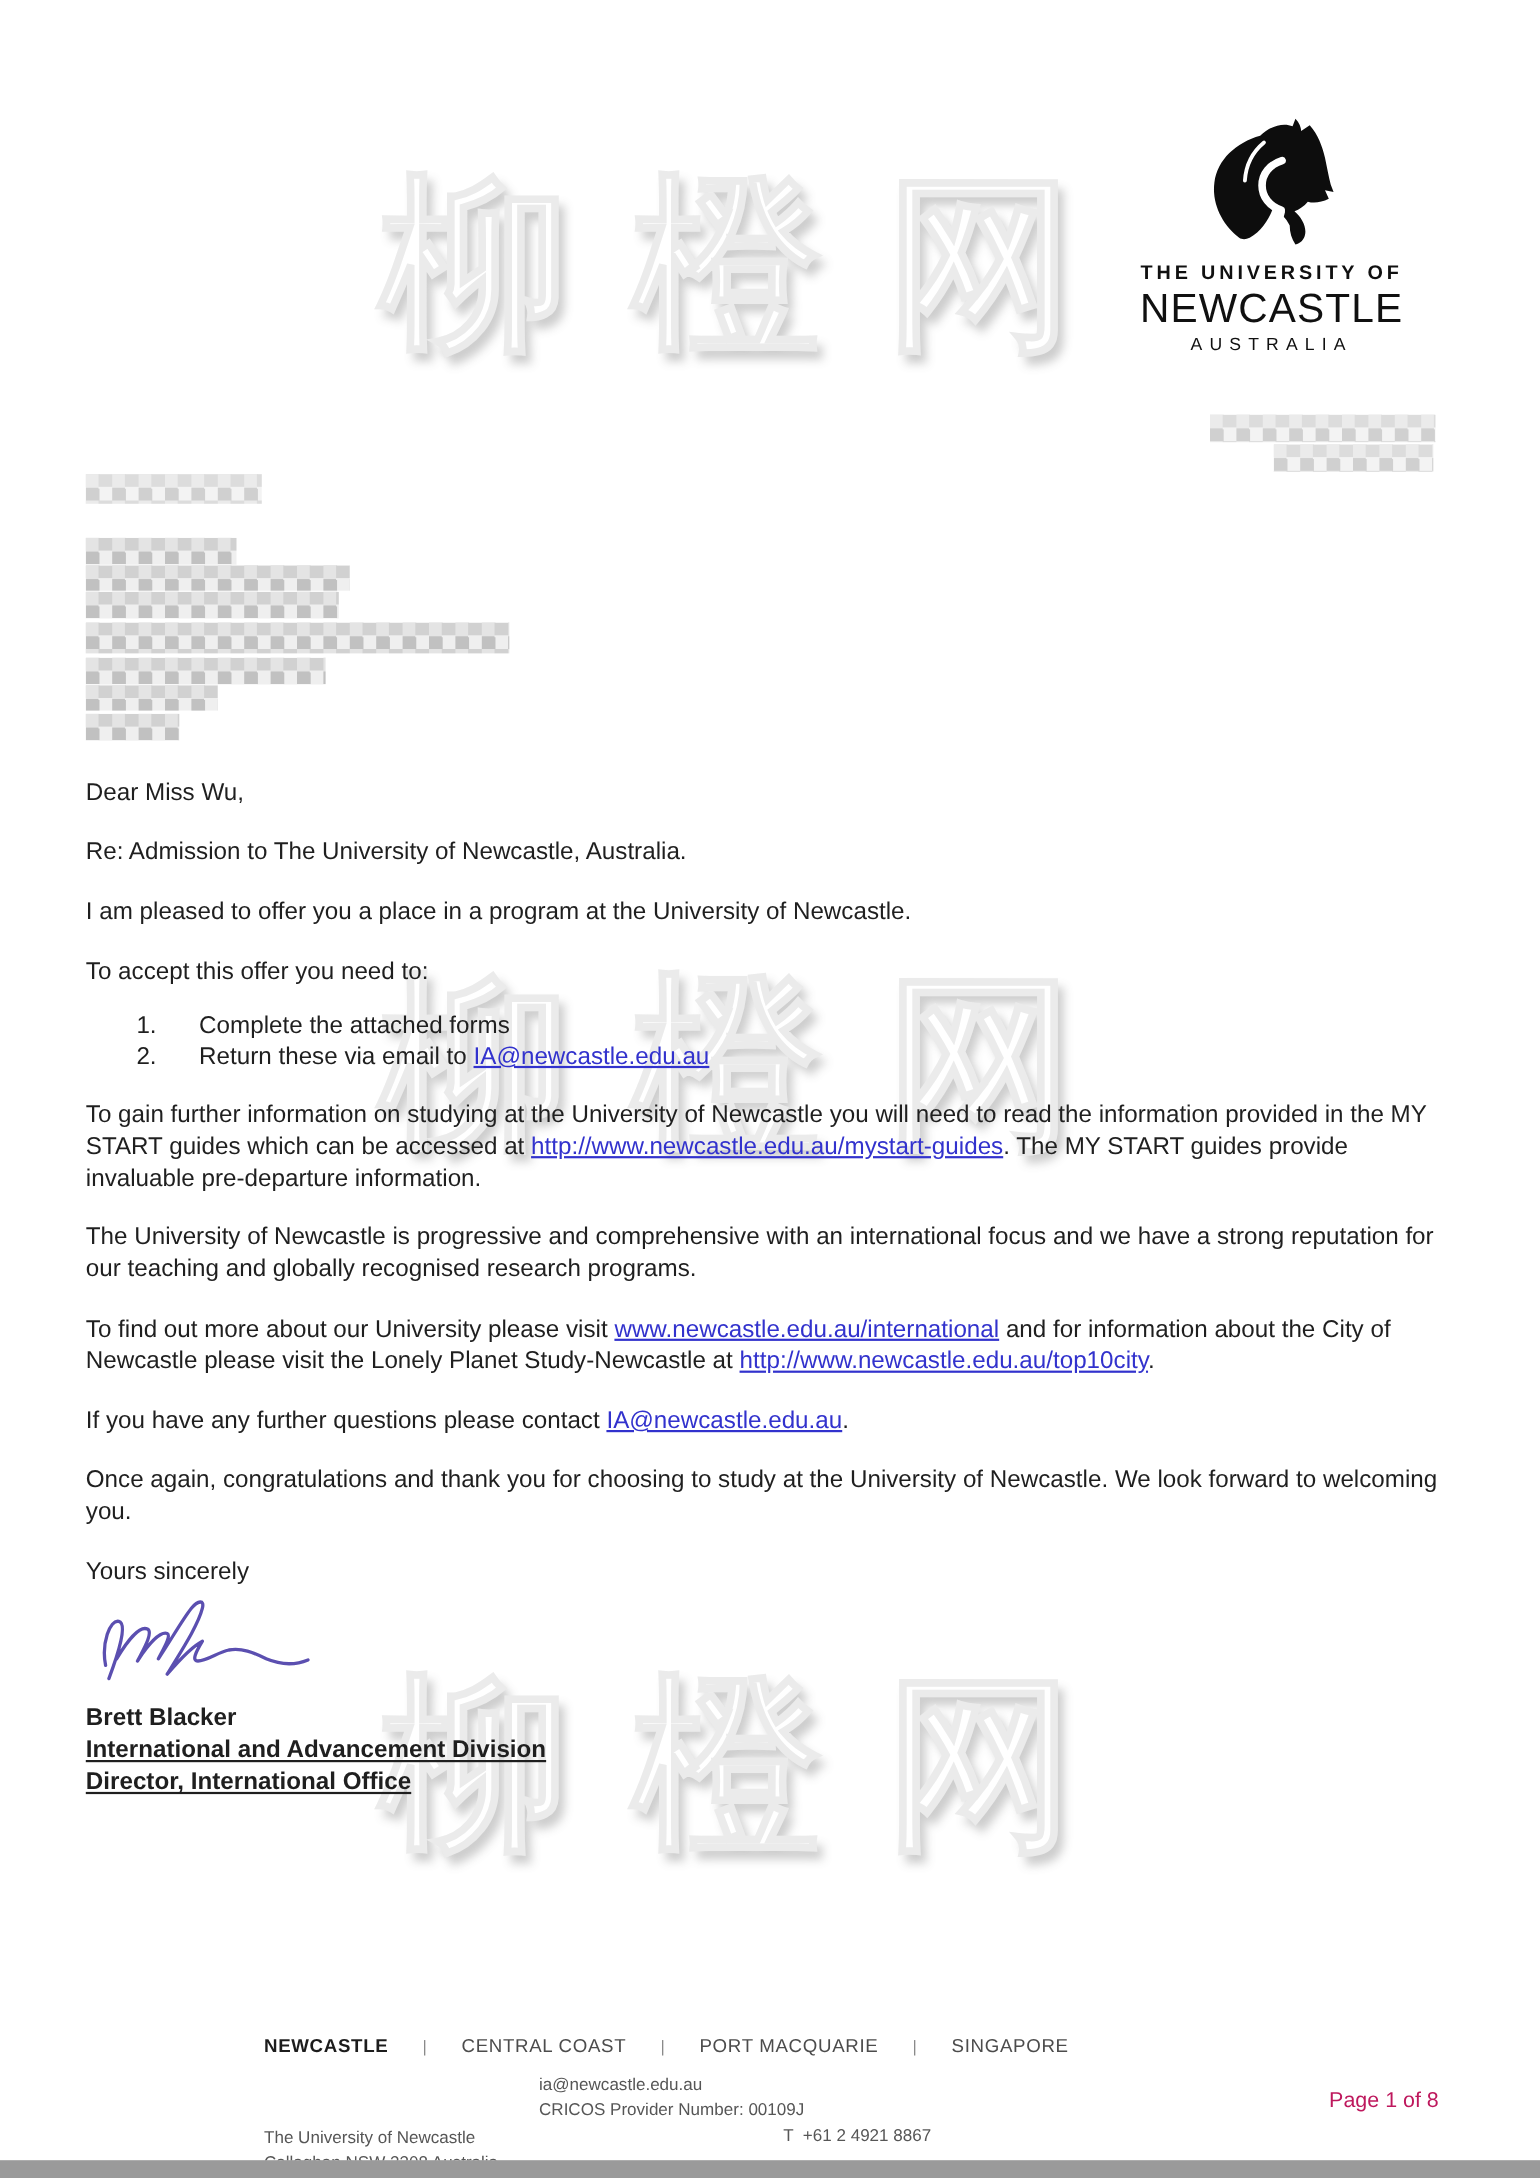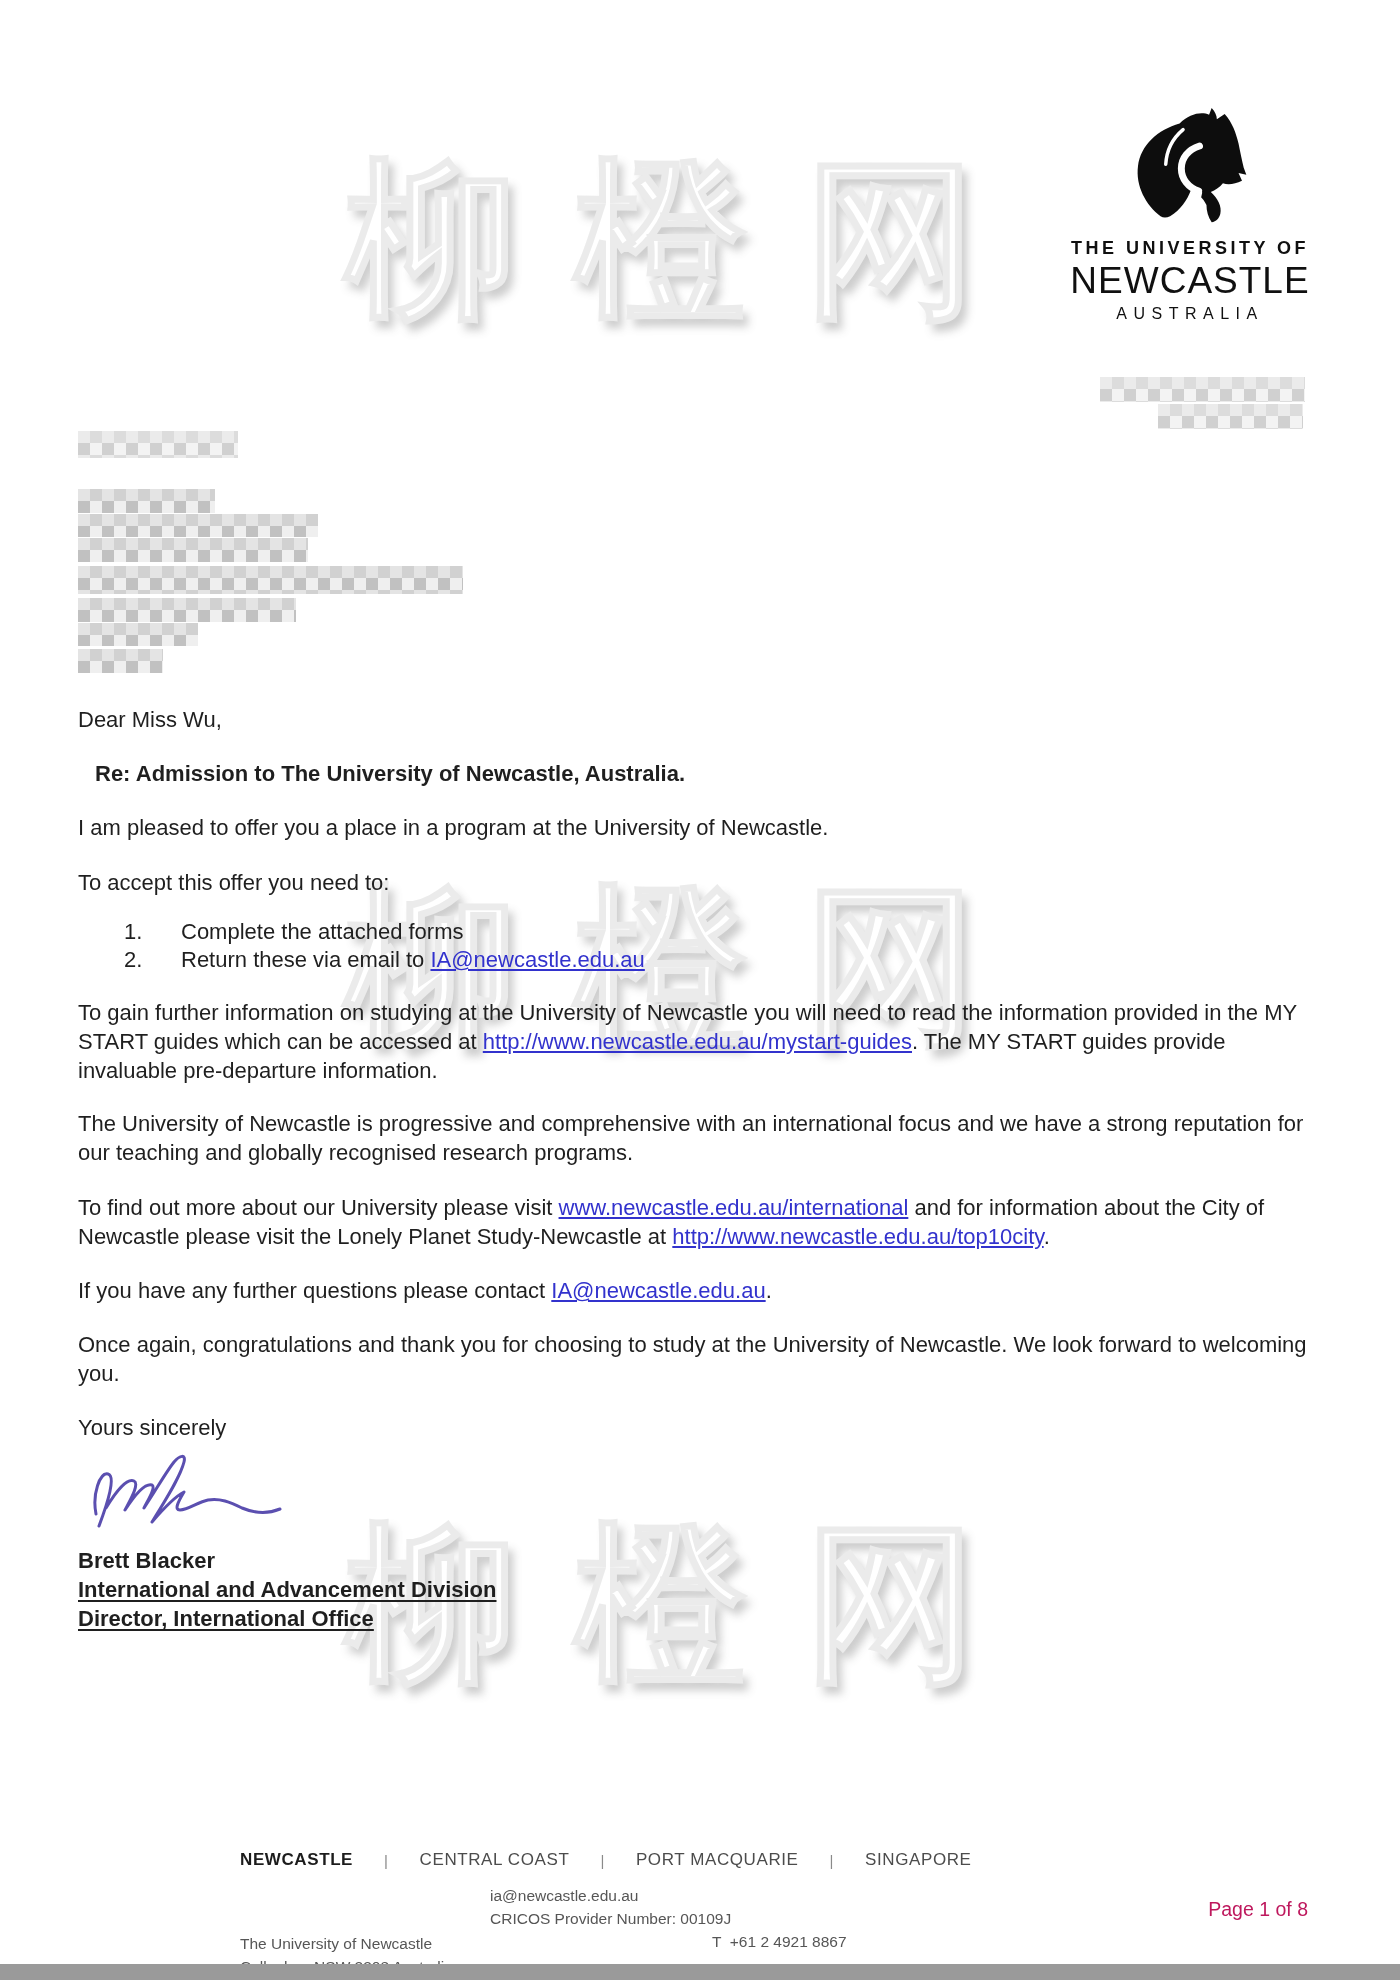--- a/index.html
+++ b/index.html
@@ -24,21 +24,21 @@
     -webkit-text-stroke:1.5px #ebebeb;
     text-shadow:6px 8px 9px rgba(90,90,90,.30);
     user-select:none;
   }
   .wm1{left:345px;top:126px;}
   .wm2{left:345px;top:852px;}
   .wm3{left:345px;top:1490px;}
   
   .logo{
     position:absolute;z-index:2;
-    left:1058px;top:106px;width:264px;
+    left:1024px;top:106px;width:264px;
     text-align:center;color:#101010;
   }
   .logo-mark{display:block;margin:0 auto 6px auto;}
   .logo-line1{font-size:18px;font-weight:bold;letter-spacing:3.5px;margin-top:2px;}
   .logo-line2{font-size:37px;letter-spacing:1px;margin-top:1px;}
   .logo-line3{font-size:16px;letter-spacing:6.5px;margin-top:3px;}
   
   .px{
     position:absolute;z-index:2;
     background-image:conic-gradient(#c7c7c7 90deg,#ececec 90deg 180deg,#b3b3b3 180deg 270deg,#dedede 270deg);
@@ -46,21 +46,21 @@
     opacity:.82;
   }
   .px.light{opacity:.62;}
   
   .content{
     position:absolute;z-index:1;
     left:78px;top:705px;width:1232px;
     font-size:22px;line-height:29px;
   }
   .content p{margin:0 0 25px 0;}
-  p.subject{font-weight:bold;margin-bottom:25px;margin-left:17px;}
+  p.subject{font-weight:normal;margin-bottom:25px;}
   p.p-offer{margin-bottom:26px;}
   p.p-accept{margin-bottom:21px;}
   .olist{margin:0 0 24px 46px;}
   .olist-row{display:flex;line-height:28px;}
   .olist-num{width:57px;flex:none;}
   p.p-mystart{margin-bottom:24px;}
   p.p-reputation{margin-bottom:26px;}
   p.p-congrats{margin-bottom:25px;}
   p.closing{margin-bottom:6px;}
   a.lnk{color:#3232cd;text-decoration:underline;text-decoration-color:#3232cd;cursor:pointer;}

